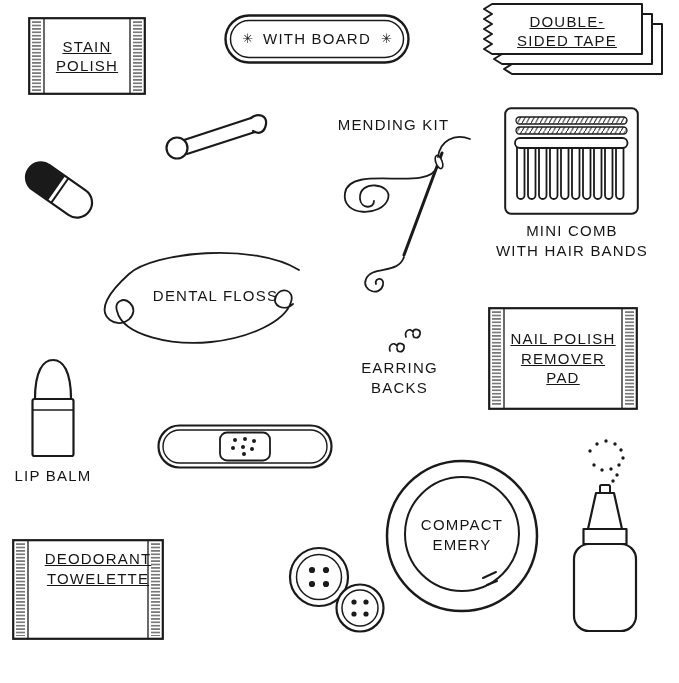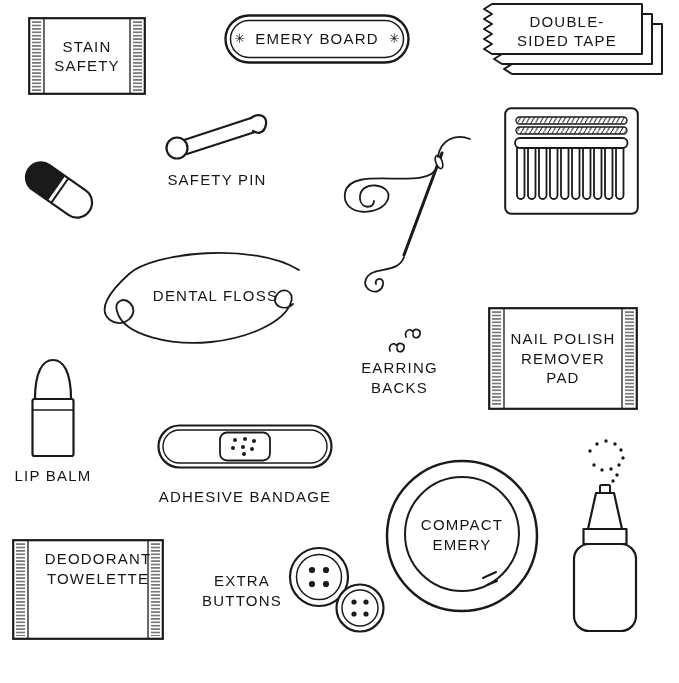--- a/index.html
+++ b/index.html
@@ -7,21 +7,21 @@
     position:relative;width:679px;height:683px;background:#ffffff;
     font-family:"Liberation Sans",sans-serif;overflow:hidden;
   }
   .abs{position:absolute;}
   .label{
     position:absolute;
     font-size:15px;line-height:1.3;letter-spacing:1.2px;
     color:#161616;text-align:center;white-space:pre-line;
   }
   .fill-center{
-    display:flex;align-items:center;justify-content:center;
+    display:flex;align-items:center;justify-content:center;text-decoration:underline;
   }
   .sparkle{font-size:13px;color:#161616;transform:translateY(-1px);}
   .emery-overlay{display:flex;align-items:center;justify-content:center;gap:10px;}
   svg{display:block;}
 </style>
 </head>
 <body>
 
 <div class="canvas">
 
@@ -39,31 +39,31 @@
   <svg class="abs" style="left:28px;top:17px" width="118" height="78" viewBox="0 0 118 78">
     <g stroke="#1a1a1a" fill="none">
       <rect x="1.2" y="1.2" width="115.6" height="75.6" stroke-width="2.2"></rect>
       <rect x="4" y="4" width="9" height="70" fill="url(#crimp)" stroke="none"></rect>
       <rect x="105" y="4" width="9" height="70" fill="url(#crimp)" stroke="none"></rect>
       <line x1="16" y1="2" x2="16" y2="76" stroke-width="1.3"></line>
       <line x1="102" y1="2" x2="102" y2="76" stroke-width="1.3"></line>
     </g>
   </svg>
   <div class="label fill-center" style="left:28px;top:17px;width:118px;height:78px">STAIN
-SAFETY</div>
+POLISH</div>
 
   <svg class="abs" style="left:224px;top:14px" width="186" height="50" viewBox="0 0 186 50">
     <g stroke="#1a1a1a" fill="none">
       <rect x="1.5" y="1.5" width="183" height="47" rx="23.5" stroke-width="2.4"></rect>
       <rect x="6.5" y="6.5" width="173" height="37" rx="18.5" stroke-width="1.5"></rect>
     </g>
   </svg>
   <div class="abs emery-overlay" style="left:224px;top:14px;width:186px;height:50px">
     <span class="sparkle">✳</span>
-    <span class="label" style="position:static">EMERY BOARD</span>
+    <span class="label" style="position:static">WITH BOARD</span>
     <span class="sparkle">✳</span>
   </div>
 
   <svg class="abs" style="left:474px;top:2px" width="200" height="80" viewBox="0 0 200 80">
     <g stroke="#1a1a1a" fill="#ffffff" stroke-width="2" stroke-linejoin="round">
       <path transform="translate(30,22)" d="M8 0 H158 V50 H8 l-8 -5 l8 -5 l-8 -5 l8 -5 l-8 -5 l8 -5 l-8 -5 l8 -5 l-8 -5 l8 -5 Z"></path>
       <path transform="translate(20,12)" d="M8 0 H158 V50 H8 l-8 -5 l8 -5 l-8 -5 l8 -5 l-8 -5 l8 -5 l-8 -5 l8 -5 l-8 -5 l8 -5 Z"></path>
       <path transform="translate(10,2)" d="M8 0 H158 V50 H8 l-8 -5 l8 -5 l-8 -5 l8 -5 l-8 -5 l8 -5 l-8 -5 l8 -5 l-8 -5 l8 -5 Z"></path>
     </g>
   </svg>
@@ -71,22 +71,22 @@
 SIDED TAPE</div>
 
   <svg class="abs" style="left:163px;top:102px" width="108" height="64" viewBox="0 0 108 64">
     <g stroke="#1a1a1a" fill="none" stroke-width="2.2" stroke-linecap="round" stroke-linejoin="round">
       <circle cx="14" cy="46" r="10.5"></circle>
       <line x1="21" y1="38" x2="88" y2="16"></line>
       <line x1="24" y1="52" x2="92" y2="30"></line>
       <path d="M 88 16 C 96 10, 104 14, 103 22 C 102 30, 96 33, 90 29"></path>
     </g>
   </svg>
-  <div class="label" style="left:152px;top:170px;width:130px">SAFETY PIN</div>
-
+
+  <div class="label" style="left:326px;top:115px;width:135px">MENDING KIT</div>
   <svg class="abs" style="left:330px;top:133px" width="152" height="165" viewBox="0 0 152 165">
     <g stroke="#1a1a1a" fill="none" stroke-linecap="round">
       <line x1="112" y1="20" x2="74" y2="122" stroke-width="3"></line>
       <ellipse cx="109" cy="29" rx="3.2" ry="7" transform="rotate(-20 109 29)" stroke-width="1.6" fill="#ffffff"></ellipse>
       <path stroke-width="1.8" d="M 140 6 C 124 0, 110 8, 108 24"></path>
       <path stroke-width="1.8" d="M 107 34 C 98 60, 20 30, 15 60 C 11 84, 52 84, 58 66 C 63 50, 28 46, 30 66 C 31 76, 44 76, 44 68"></path>
       <path stroke-width="1.8" d="M 74 124 C 68 142, 42 132, 36 146 C 31 158, 50 164, 53 152 C 55 144, 44 144, 46 151"></path>
     </g>
   </svg>
 
@@ -103,20 +103,22 @@
         <rect x="57" y="36" width="7.5" height="56" rx="3.7"></rect>
         <rect x="68" y="36" width="7.5" height="56" rx="3.7"></rect>
         <rect x="79" y="36" width="7.5" height="56" rx="3.7"></rect>
         <rect x="90" y="36" width="7.5" height="56" rx="3.7"></rect>
         <rect x="101" y="36" width="7.5" height="56" rx="3.7"></rect>
         <rect x="112" y="36" width="7.5" height="56" rx="3.7"></rect>
         <rect x="11" y="31" width="112.5" height="10" rx="5"></rect>
       </g>
     </g>
   </svg>
+  <div class="label" style="left:484px;top:221px;width:176px">MINI COMB
+WITH HAIR BANDS</div>
 
   <svg class="abs" style="left:12px;top:146px" width="95" height="88" viewBox="0 0 95 88">
     <defs>
       <clipPath id="pillclip">
           <rect x="10" y="29" width="74" height="30" rx="15"></rect>
         </clipPath>
     </defs>
     <g transform="rotate(35 47 44)">
       <rect x="10" y="29" width="74" height="30" rx="15" fill="#ffffff" stroke="#1a1a1a" stroke-width="2.2"></rect>
       <rect x="10" y="29" width="34" height="30" fill="#1a1a1a" clip-path="url(#pillclip)"></rect>
@@ -169,21 +171,20 @@
         <circle cx="78" cy="21" r="2"></circle>
           <circle cx="88" cy="20" r="2"></circle>
           <circle cx="97" cy="22" r="2"></circle>
         <circle cx="76" cy="29" r="2"></circle>
           <circle cx="86" cy="28" r="2"></circle>
           <circle cx="95" cy="30" r="2"></circle>
         <circle cx="87" cy="35" r="2"></circle>
       </g>
     </g>
   </svg>
-  <div class="label" style="left:140px;top:487px;width:210px">ADHESIVE BANDAGE</div>
 
   <svg class="abs" style="left:383px;top:457px" width="158" height="158" viewBox="0 0 158 158">
     <g stroke="#1a1a1a" fill="none" stroke-linecap="round">
       <circle cx="79" cy="79" r="75" stroke-width="2.5"></circle>
       <circle cx="79" cy="77" r="57" stroke-width="2"></circle>
       <line x1="100" y1="121" x2="113" y2="115" stroke-width="2"></line>
       <line x1="104" y1="128" x2="114" y2="124" stroke-width="2"></line>
     </g>
   </svg>
   <div class="label" style="left:402px;top:515px;width:120px">COMPACT
@@ -217,22 +218,20 @@
       <rect x="1.2" y="1.2" width="149.6" height="98.6" stroke-width="2.2"></rect>
       <rect x="4" y="4" width="9" height="93" fill="url(#crimp)" stroke="none"></rect>
       <rect x="139" y="4" width="9" height="93" fill="url(#crimp)" stroke="none"></rect>
       <line x1="16" y1="2" x2="16" y2="99" stroke-width="1.3"></line>
       <line x1="136" y1="2" x2="136" y2="99" stroke-width="1.3"></line>
     </g>
   </svg>
   <div class="label fill-center" style="left:12px;top:518px;width:172px;height:101px">DEODORANT
 TOWELETTE</div>
 
-  <div class="label" style="left:196px;top:571px;width:92px">EXTRA
-BUTTONS</div>
   <svg class="abs" style="left:288px;top:544px" width="102" height="92" viewBox="0 0 102 92">
     <g stroke="#1a1a1a">
       <circle cx="31" cy="33" r="29" fill="#ffffff" stroke-width="2.2"></circle>
       <circle cx="31" cy="33" r="22.5" fill="none" stroke-width="1.5"></circle>
       <g fill="#1a1a1a" stroke="none">
         <circle cx="24" cy="26" r="3.1"></circle>
           <circle cx="38" cy="26" r="3.1"></circle>
         <circle cx="24" cy="40" r="3.1"></circle>
           <circle cx="38" cy="40" r="3.1"></circle>
       </g>

